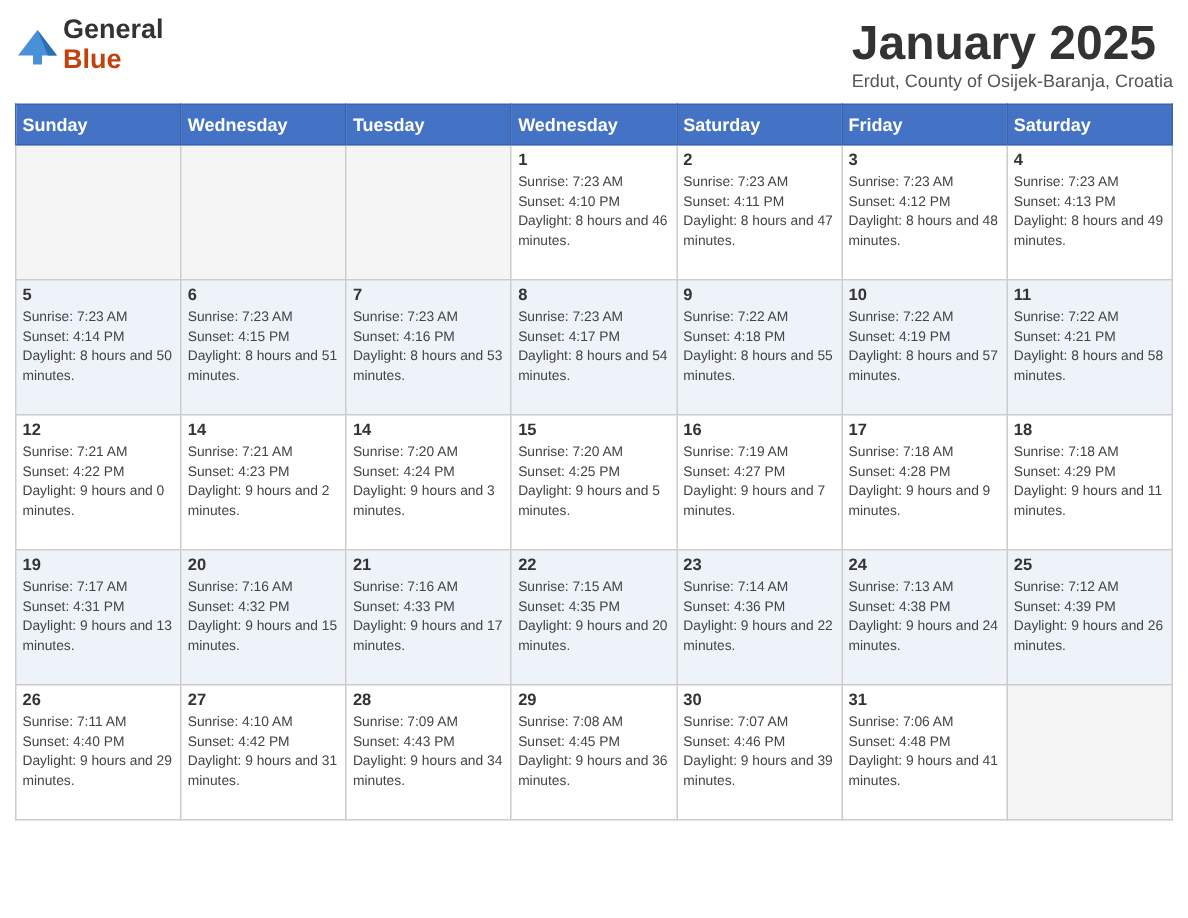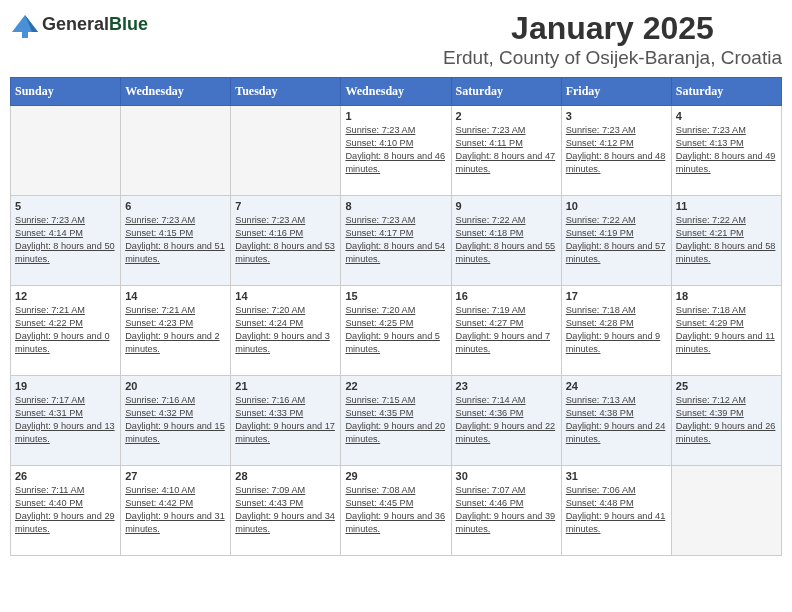--- a/index.html
+++ b/index.html
@@ -15,62 +15,61 @@
       justify-content: space-between;
       align-items: flex-start;
       margin-bottom: 8px;
     }
     .logo {
       display: flex;
       align-items: center;
     }
     .logo-text {
       display: flex;
-      flex-direction: row;
+      flex-direction: column;
       line-height: 1.1;
     }
     .logo-general {
       font-size: 18px;
       font-weight: bold;
       color: #333;
     }
     .logo-blue {
       font-size: 18px;
       font-weight: bold;
-      color: #14532d;
+      color: #c2410c;
     }
     .logo-icon {
       width: 30px;
       height: 30px;
       margin-right: 2px;
     }
     .title-block {
-      text-align: center;
+      text-align: left;
     }
     .month-title {
       font-size: 32px;
       font-weight: bold;
       color: #333;
     }
     .location-title {
-      font-size: 19px;
+      font-size: 12px;
       color: #555;
     }
     .calendar {
       width: 100%;
       border-collapse: collapse;
     }
     .calendar th {
       background-color: #4472c4;
       color: #fff;
       font-size: 12px;
       padding: 6px 4px;
       text-align: left;
       border: 1px solid #3a62b0;
-      font-family: Liberation Serif, serif;
     }
     .calendar td {
       border: 1px solid #ccc;
       vertical-align: top;
       padding: 4px;
       font-size: 9.5px;
       color: #333;
       width: 110px;
       height: 90px;
       background: #fff;
@@ -81,21 +80,20 @@
     .day-number {
       font-size: 11px;
       font-weight: bold;
       margin-bottom: 2px;
       color: #333;
     }
     .day-info {
       line-height: 1.4;
       font-size: 9.2px;
       color: #444;
-      text-decoration: underline;
     }
     .row-alt td {
       background: #eef2f9;
     }
   </style>
 </head>
 <body>
 
 <div class="header">
   <div class="logo">

